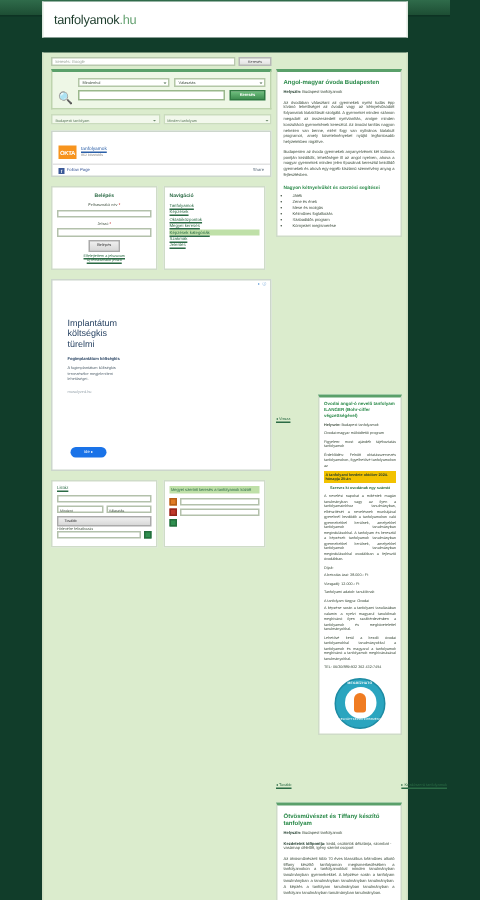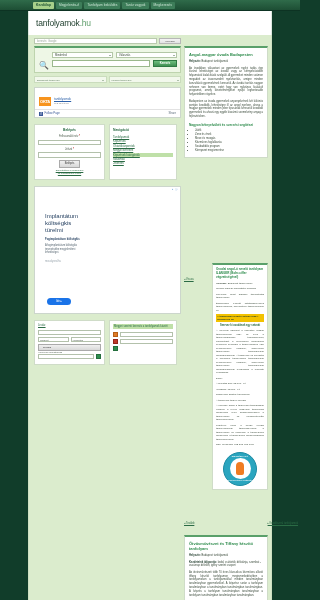--- a/index.html
+++ b/index.html
@@ -22,21 +22,21 @@
   }
   .topnav-inner { position:absolute; left:33px; top:1.5px; display:flex; gap:2px; }
   .nav-item {
     font-size:3.2px; color:#cfe8d8; padding:1.5px 3px; border-radius:1px;
     background:#3d7d59; white-space:nowrap; letter-spacing:.1px;
   }
   .nav-item.active { background:#a7d08a; color:#184c2f; font-weight:bold; }
 
   
   .header {
-    position:absolute; left:28px; top:11px; width:244px; height:24px;
+    position:absolute; left:28px; top:1px; width:244px; height:24px;
     background:#ffffff; border-left:1px solid #dfe9e0; border-right:1px solid #dfe9e0;
   }
   .logo { position:absolute; left:7px; top:7px; font-size:8.5px; color:#1c3c2b; letter-spacing:-.2px; }
   .logo .tld { color:#63a06f; }
 
   
   .wrap {
     position:absolute; left:28px; top:35px; width:244px; height:565px;
     background:#dbeccd; border-left:1px solid #cfdfc2; border-right:1px solid #cfdfc2;
   }

